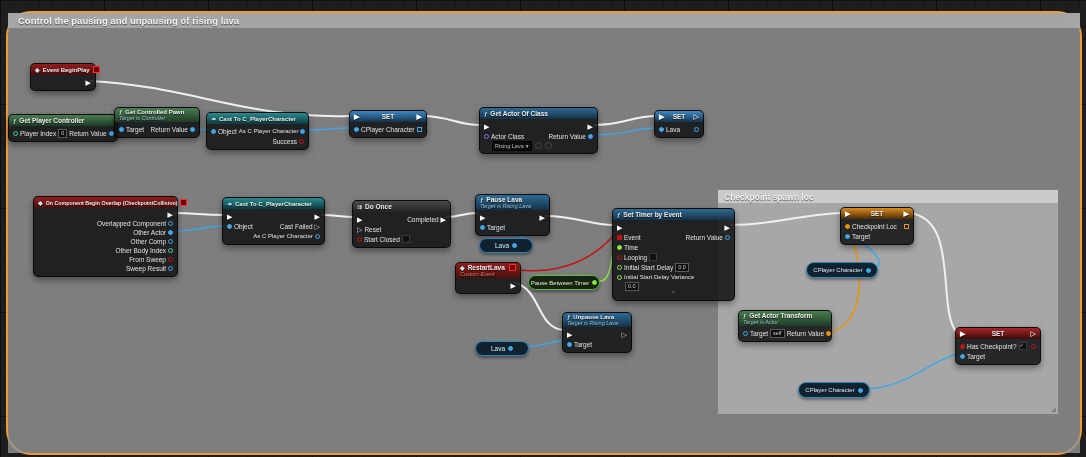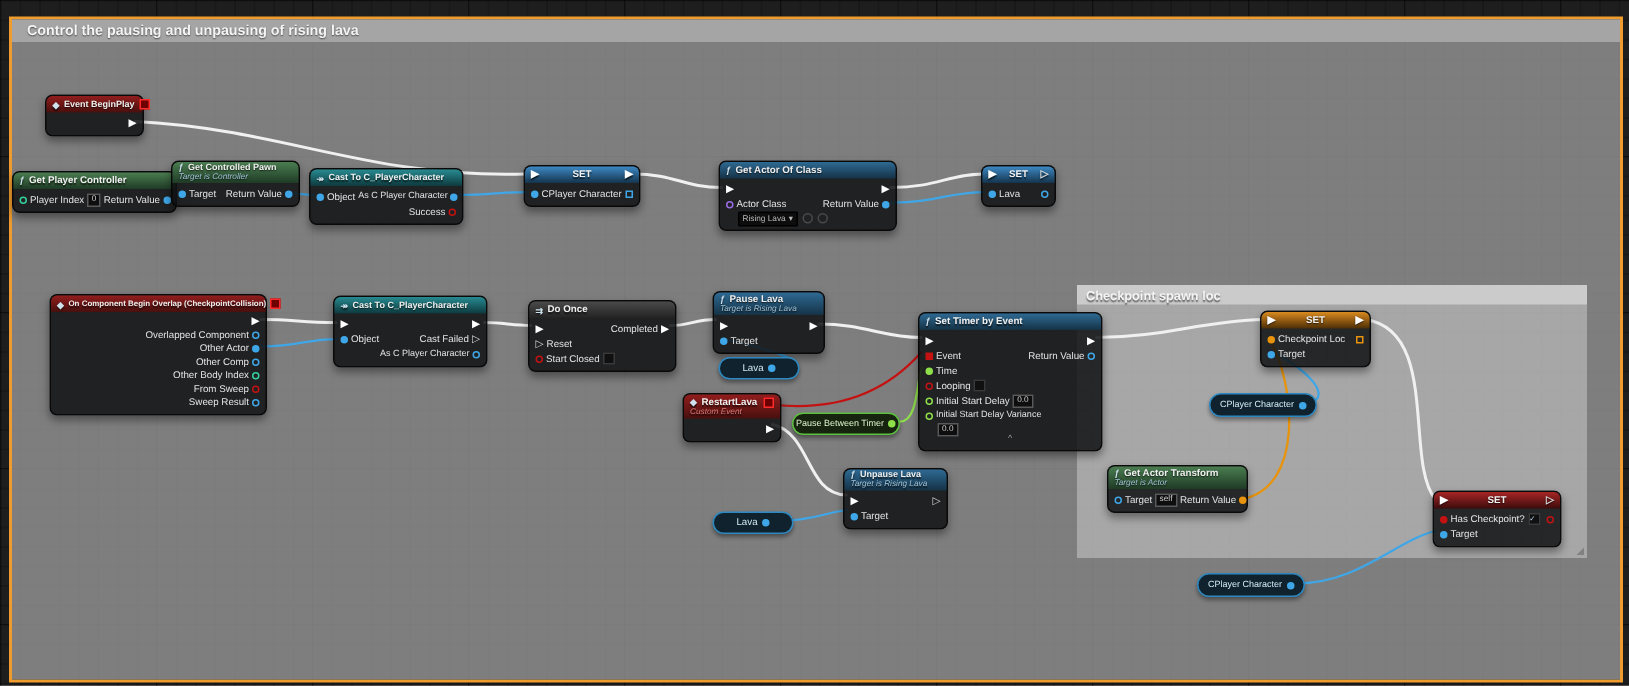--- a/index.html
+++ b/index.html
@@ -7,28 +7,28 @@
     width:1086px;height:457px;overflow:hidden;position:relative;
     font-family:"Liberation Sans",sans-serif;
     background-color:#1e1e1e;
     background-image:
       linear-gradient(rgba(0,0,0,.4) 1px,transparent 1px),
       linear-gradient(90deg,rgba(0,0,0,.4) 1px,transparent 1px),
       linear-gradient(rgba(0,0,0,.16) 1px,transparent 1px),
       linear-gradient(90deg,rgba(0,0,0,.16) 1px,transparent 1px);
     background-size:104px 104px,104px 104px,13px 13px,13px 13px;
   }
-  .comment{position:absolute;z-index:1;}
+  .comment{position:absolute;z-index:1;border-radius:25px;}
   .comment .cbody{position:absolute;inset:0;}
   .comment .chdr{position:absolute;left:0;right:0;top:0;display:flex;align-items:center;
     font-weight:bold;color:#f4f4f4;text-shadow:0 1px 1px rgba(0,0,0,.55);}
   #main-comment{left:6px;top:11px;width:1072px;height:440px;border:2px solid #ef9b2d;}
   #main-comment .cbody{background:rgba(150,150,150,.80);}
   #main-comment .chdr{height:15px;background:rgba(168,168,168,.95);font-size:9.5px;padding-left:10px;}
-  #checkpoint-comment{left:718px;top:190px;width:340px;height:182px;z-index:2;}
+  #checkpoint-comment{left:718px;top:190px;width:340px;height:224px;z-index:2;}
   #checkpoint-comment .cbody{background:rgba(200,200,200,.55);}
   #checkpoint-comment .chdr{height:13px;background:rgba(215,215,215,.75);font-size:8.5px;padding-left:6px;}
   #wires{position:absolute;left:0;top:0;z-index:5;}
   .node{position:absolute;z-index:10;background:rgba(16,17,19,.86);border:1px solid rgba(0,0,0,.7);
     border-radius:5px;box-shadow:0 3px 6px rgba(0,0,0,.4);color:#ddd;}
   .hdr{display:flex;align-items:center;gap:3px;height:11px;padding:0 4px;border-radius:4px 4px 0 0;
     font-size:6.5px;font-weight:bold;color:#efefef;text-shadow:0 1px 1px rgba(0,0,0,.7);white-space:nowrap;}
   .hdr.two{height:auto;padding:1px 4px;flex-direction:column;align-items:flex-start;gap:0;}
   .hdr .trow{display:flex;align-items:center;gap:3px;width:100%;}
   .sub{font-size:5.5px;font-style:italic;font-weight:normal;color:#9fc0d4;line-height:6px;}

